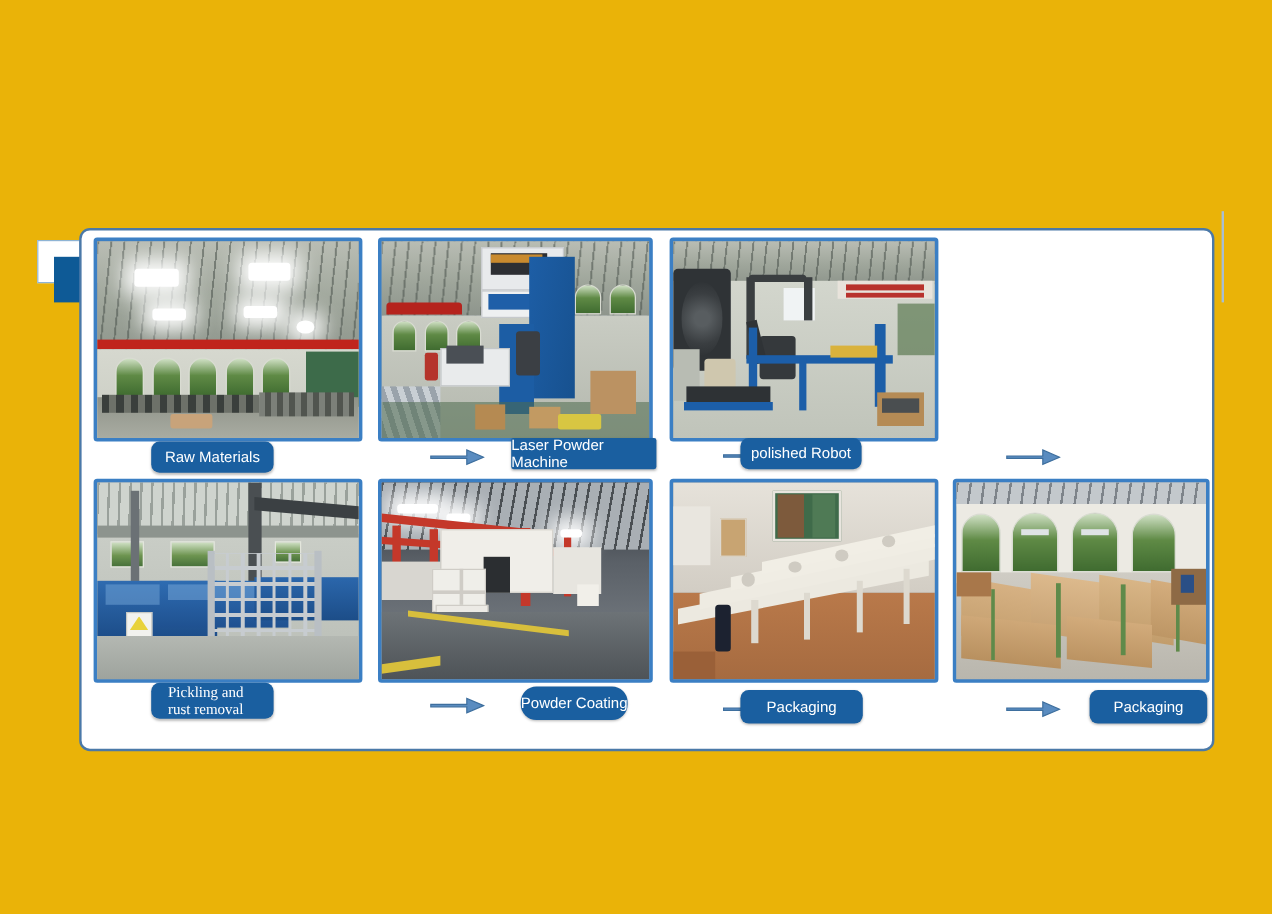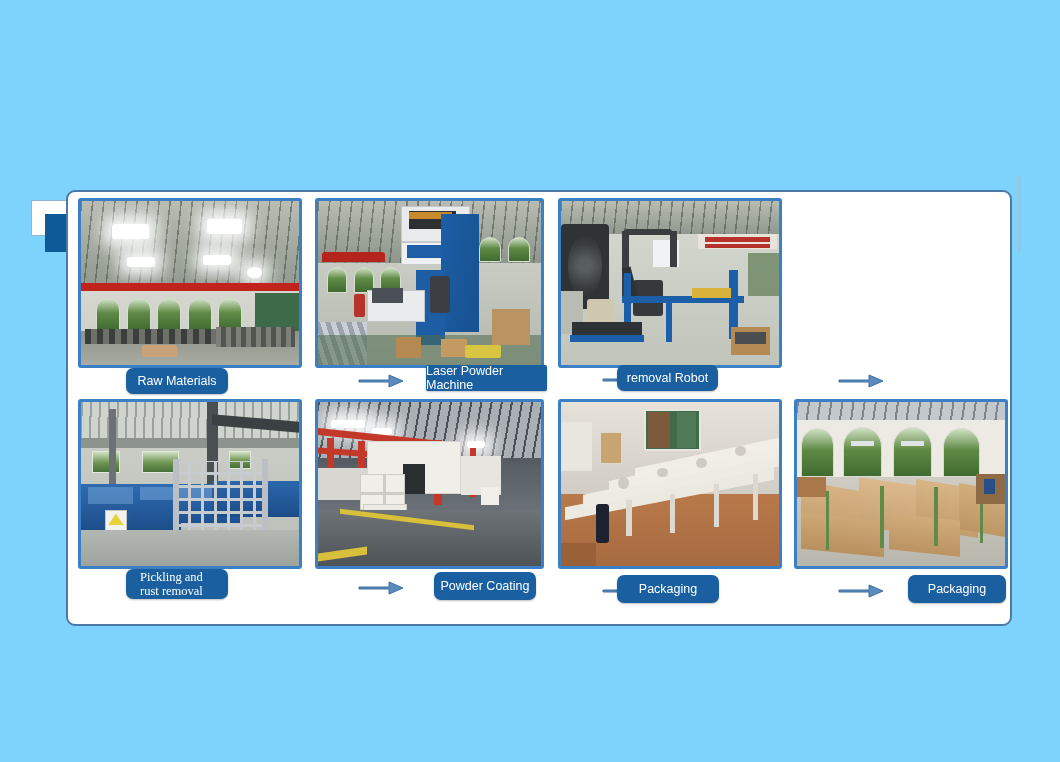--- a/index.html
+++ b/index.html
@@ -2,21 +2,21 @@
 <html><head>
 <meta charset="utf-8">
 <style>
   * { box-sizing: border-box; margin: 0; padding: 0; }
   html, body {
     width: 1060px; height: 762px;
     background: #ffffff;
     font-family: "Liberation Sans", sans-serif;
     overflow: hidden;
   }
-  .page { position: relative; width: 1060px; height: 762px; background: #7dd3fc; }
+  .page { position: relative; width: 1060px; height: 762px; background: #eab308; }
 
   
   .header { position: absolute; left: 0; top: 88px; width: 1060px; height: 80px; }
   .logo-mark { position: absolute; left: 31px; top: 112px; width: 56px; height: 52px; }
   .logo-sq-outline {
     position: absolute; left: 0; top: 0; width: 36px; height: 36px;
     border: 1.6px solid #8fb4d4; background: #fff;
   }
   .logo-sq-solid {
     position: absolute; left: 14px; top: 14px; width: 38px; height: 38px;
@@ -234,21 +234,21 @@
             <div class="layer" style="left:60%;top:53%;width:18%;height:6%;background:#d9b23c;"></div>
             <div class="layer" style="left:12%;top:60%;width:12%;height:22%;background:#cfc7ae;border-radius:3px;"></div>
             <div class="layer" style="left:0;top:55%;width:10%;height:26%;background:#b8bcb3;"></div>
             <div class="layer" style="left:5%;top:74%;width:32%;height:10%;background:#2e3235;"></div>
             <div class="layer" style="left:4%;top:82%;width:34%;height:4%;background:#1c5ea8;"></div>
             <div class="layer" style="left:78%;top:77%;width:18%;height:17%;background:#b58b55;"></div>
             <div class="layer" style="left:80%;top:80%;width:14%;height:7%;background:#4a4e50;"></div>
             <div class="layer" style="left:86%;top:32%;width:14%;height:26%;background:#5d7a52;opacity:.7;"></div>
           </div>
         </div>
-        <div class="chip round" style="left:59px;top:167px;width:101px;height:26px;">removal Robot</div>
+        <div class="chip round" style="left:59px;top:167px;width:101px;height:26px;">polished Robot</div>
       </div>
 
       <div class="arrow" style="left:770px;top:174px;">
         <svg width="46" height="18" viewBox="0 0 46 18">
           <path d="M1 8 H31 V3 L45 9 L31 15 V10 H1 Z" fill="#5a8cc0" stroke="#3e6f9e" stroke-width="1"></path>
         </svg>
       </div>
 
     </div>
 
@@ -319,21 +319,21 @@
                  background:#efeee9;border:1px solid #cfccc6;"></div>
             <div class="layer" style="left:19%;top:55%;width:20%;height:1.5%;background:#cfccc6;"></div>
             <div class="layer" style="left:29%;top:44%;width:1.5%;height:22%;background:#cfccc6;"></div>
             <div class="layer" style="left:20%;top:62%;width:20%;height:13%;background:#eceae5;border:1px solid #cfccc6;"></div>
             <div class="layer" style="left:73%;top:52%;width:8%;height:11%;background:#f1efe9;"></div>
             <div class="layer" style="left:0;top:66%;width:100%;height:34%;background:linear-gradient(#6d7377,#4e5357);"></div>
             <div class="layer" style="left:10%;top:70%;width:60%;height:3%;background:#d8bf3c;transform:skewY(7deg);"></div>
             <div class="layer" style="left:0;top:90%;width:22%;height:5%;background:#d8bf3c;transform:skewY(-8deg);"></div>
           </div>
         </div>
-        <div class="chip round" style="left:119px;top:173px;width:102px;height:28px;">Powder Coating</div>
+        <div class="chip round" style="left:119px;top:173px;width:89px;height:28px;border-radius:13px;">Powder Coating</div>
       </div>
 
       <div class="arrow" style="left:534px;top:183px;">
         <svg width="46" height="18" viewBox="0 0 46 18">
           <path d="M1 8 H31 V3 L45 9 L31 15 V10 H1 Z" fill="#5a8cc0" stroke="#3e6f9e" stroke-width="1"></path>
         </svg>
       </div>
 
       <div class="cell" style="left:490px;">
         <div class="photo" style="width:224px;height:170px;">

